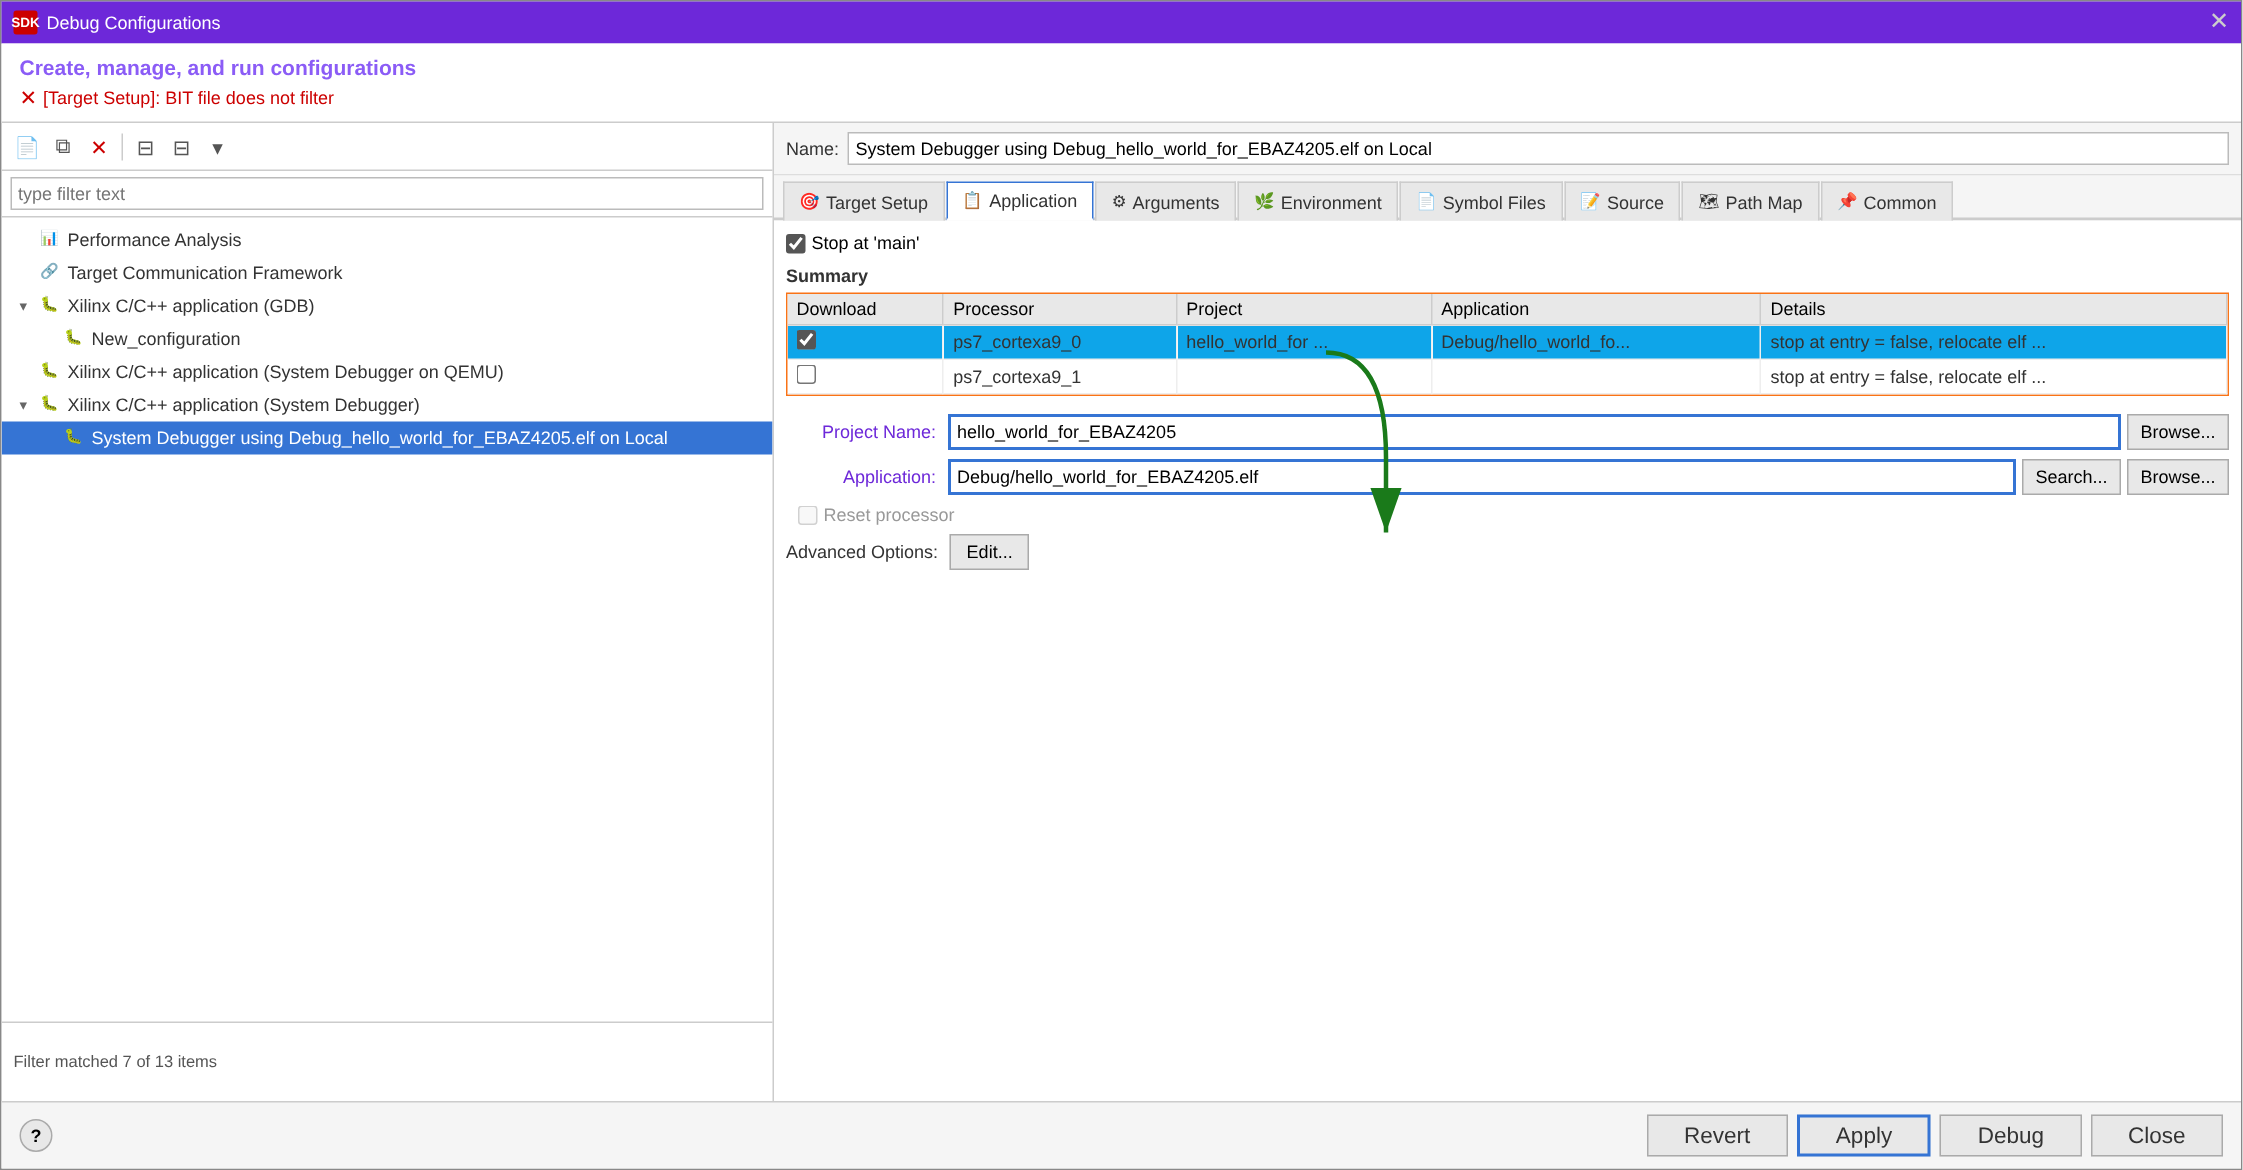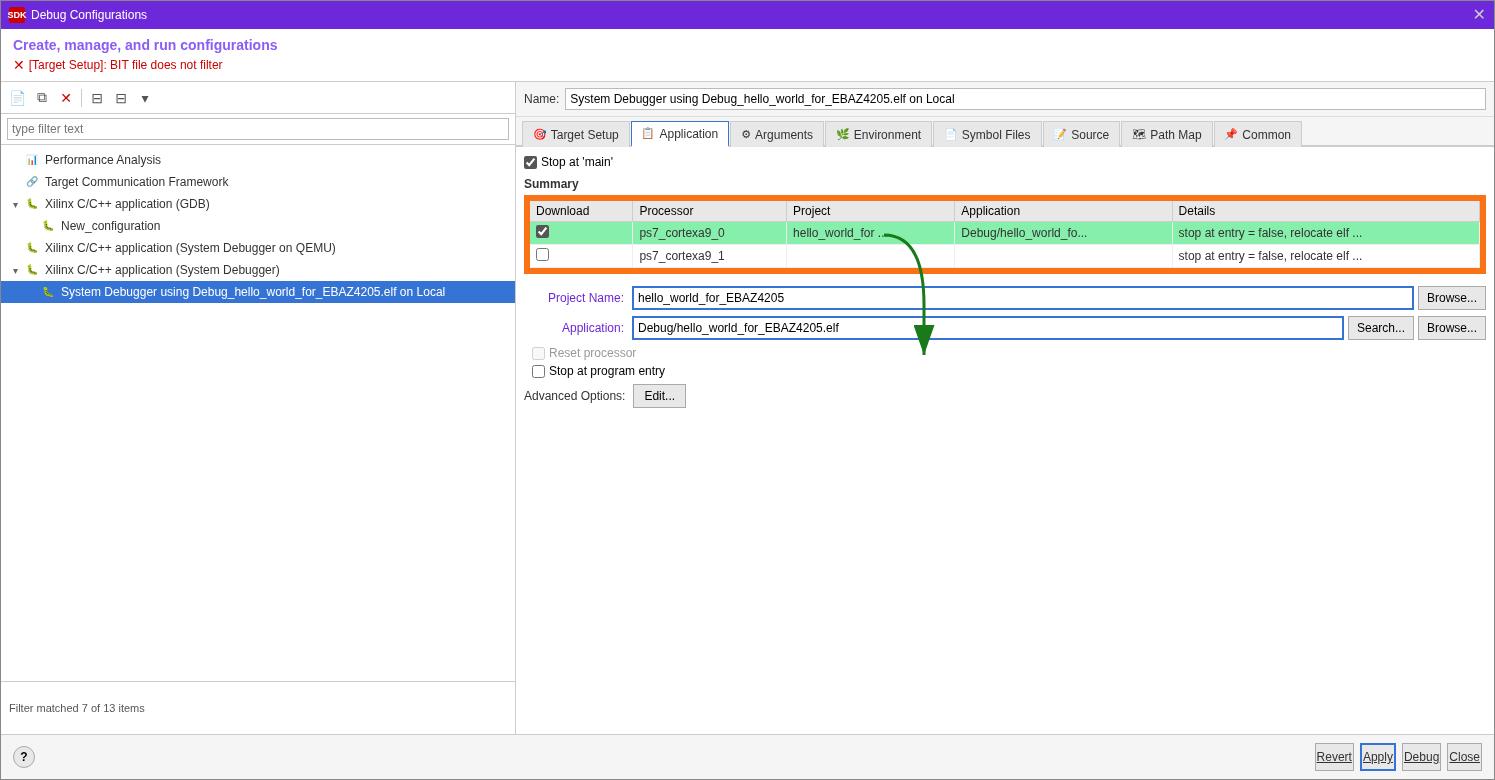--- a/index.html
+++ b/index.html
@@ -54,25 +54,25 @@
     .tab.active { background: #fff; border-bottom: 2px solid #fff; z-index: 1; border: 1px solid #3574d4; border-bottom: 2px solid #fff; }
     .tab-icon { font-size: 11px; }
     
     .tab-content { flex: 1; display: flex; flex-direction: column; padding: 8px; background: #fff; overflow: hidden; }
     
     .stop-at-main { display: flex; align-items: center; gap: 4px; margin-bottom: 8px; }
     .checkbox { width: 13px; height: 13px; accent-color: #3574d4; }
     
     .summary-label { font-size: 12px; color: #333; font-weight: bold; margin-bottom: 4px; }
     
-    .table-container { border: 6px solid #f97316; flex: 1; overflow-y: auto; margin-bottom: 8px; background: #fff; max-height: 220px; }
+    .table-container { border: 1px solid #f97316; flex: 1; overflow-y: auto; margin-bottom: 8px; background: #fff; max-height: 220px; }
     .data-table { width: 100%; border-collapse: collapse; }
     .data-table th { background: #e8e8e8; border-bottom: 1px solid #ccc; border-right: 1px solid #ccc; padding: 3px 6px; text-align: left; font-size: 12px; font-weight: normal; white-space: nowrap; }
     .data-table td { border-bottom: 1px solid #eee; border-right: 1px solid #eee; padding: 3px 6px; font-size: 12px; color: #333; white-space: nowrap; overflow: hidden; max-width: 200px; text-overflow: ellipsis; vertical-align: middle; }
-    .data-table tr.row-selected td { background: #86efac; }
+    .data-table tr.row-selected td { background: #0ea5e9; }
     
     .form-area { display: flex; flex-direction: column; gap: 6px; margin-top: 4px; }
     .form-row { display: flex; align-items: center; gap: 8px; }
     .form-label { width: 100px; text-align: right; font-size: 12px; color: #6d28d9; white-space: nowrap; }
     .form-input-group { display: flex; gap: 4px; flex: 1; }
     .form-input { flex: 1; border: 2px solid #3574d4; padding: 2px 4px; font-size: 12px; height: 24px; background: #fff; outline: none; }
     .form-btn { border: 1px solid #aaa; background: #e8e8e8; padding: 2px 8px; cursor: pointer; font-size: 12px; height: 24px; white-space: nowrap; }
     
     .checkbox-row { display: flex; align-items: center; gap: 4px; margin-left: 8px; }
     .checkbox-label { font-size: 12px; color: #999; }
@@ -82,21 +82,21 @@
     .edit-btn { border: 1px solid #aaa; background: #e8e8e8; padding: 2px 10px; cursor: pointer; font-size: 12px; height: 24px; }
     
     
     .arrow-container { position: relative; }
     .green-arrow { position: absolute; top: 0; left: 0; pointer-events: none; }
     
     .bottom-bar { display: flex; align-items: center; justify-content: space-between; padding: 8px 12px; border-top: 1px solid #ccc; background: #f5f5f5; }
     .bottom-left { display: flex; align-items: center; gap: 6px; }
     .help-btn { width: 22px; height: 22px; border: 1px solid #aaa; border-radius: 50%; background: #e8e8e8; cursor: pointer; display: flex; align-items: center; justify-content: center; font-size: 12px; font-weight: bold; }
     .bottom-right { display: flex; gap: 6px; }
-    .action-btn { border: 1px solid #aaa; background: #e8e8e8; padding: 4px 1px; cursor: pointer; font-size: 12px; height: 28px; color: #333; text-decoration: underline; }
+    .action-btn { border: 1px solid #aaa; background: #e8e8e8; padding: 4px 24px; cursor: pointer; font-size: 15px; height: 28px; color: #333; }
     .action-btn:disabled { color: #aaa; cursor: default; }
     .action-btn.apply { border: 2px solid #3574d4; background: #e8e8e8; font-weight: normal; }
 
     
     input[type="checkbox"]:checked { accent-color: #555; }
   </style>
 </head>
 <body>
 
 <div class="window">
@@ -296,24 +296,20 @@
               <button class="form-btn">Browse...</button>
             </div>
           </div>
         </div>
 
         <div class="checkbox-row" style="margin-top:6px;">
           <input type="checkbox" class="checkbox" id="reset-proc" disabled="" style="">
           <label for="reset-proc" class="checkbox-label">Reset processor</label>
         </div>
 
-        <div class="checkbox-row" style="margin-top:4px;">
-          <input type="checkbox" class="checkbox" id="stop-entry" style="">
-          <label for="stop-entry">Stop at program entry</label>
-        </div>
 
         <div class="advanced-row" style="margin-top:6px;">
           <span class="advanced-label">Advanced Options:</span>
           <button class="edit-btn">Edit...</button>
         </div>
       </div>
     </div>
   </div>
 
   <div class="bottom-bar">

